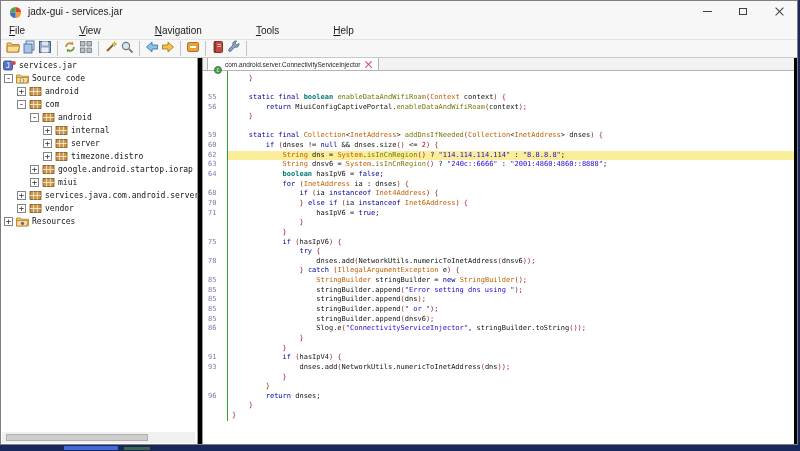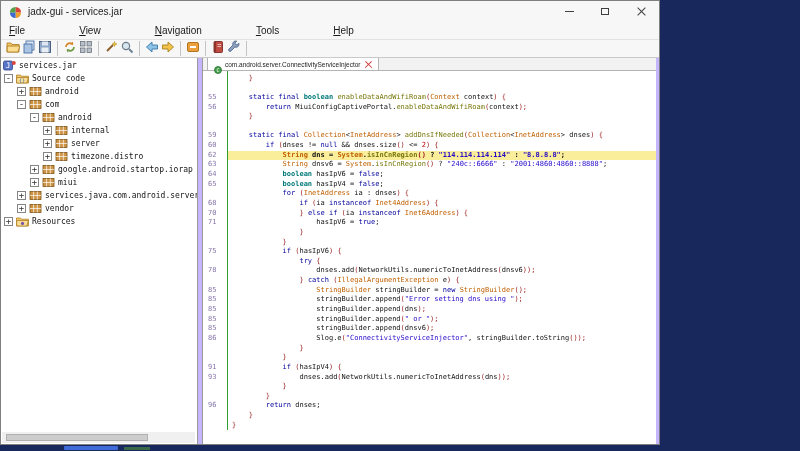--- a/index.html
+++ b/index.html
@@ -3,22 +3,22 @@
 <meta charset="utf-8">
 <style>
   * { box-sizing: border-box; }
   html,body { margin:0; padding:0; }
   body {
     width:800px; height:451px; position:relative; overflow:hidden;
     background:#18285C; font-family:"Liberation Sans", sans-serif;
     -webkit-font-smoothing:antialiased;
   }
   #win {
-    position:absolute; left:0; top:0; width:660px; height:445px;
-    background:#c4b5fd; border:1px solid #7f7f7f;
+    position:absolute; left:0; top:0; width:798px; height:445px;
+    background:#000000; border:1px solid #7f7f7f;
   }
   
   #titlebar { position:absolute; left:0; top:0; right:0; height:21px; background:#f7f7f7; display:flex; align-items:center; }
   #app-icon { width:13px; height:13px; margin:0 6px 0 8px; flex:0 0 13px; }
   #window-title { font-size:10px; color:#222; }
   #win-buttons { position:absolute; right:0; top:0; height:21px; display:flex; }
   .win-btn { width:36px; height:21px; display:flex; align-items:center; justify-content:center; }
   .glyph-min { width:9px; height:1px; background:#404040; }
   .glyph-max { width:8px; height:7px; border:1px solid #404040; }
   .glyph-close { position:relative; width:9px; height:9px; }
@@ -52,21 +52,21 @@
   .class-icon { width:8px; height:8px; }
   .tab-close { position:relative; width:7px; height:7px; margin-left:2px; }
   .tab-close::before,.tab-close::after { content:""; position:absolute; left:-1px; top:3px; width:9px; height:1.4px; background:#cf4040; }
   .tab-close::before { transform:rotate(45deg); }
   .tab-close::after { transform:rotate(-45deg); }
   #code-area { position:absolute; left:0; top:13px; right:0; bottom:0; overflow:hidden; font-family:"DejaVu Sans Mono", monospace; font-size:7px; line-height:9.65px; }
   #code-inner { margin-top:-7px; }
   .code-line { display:flex; height:9.65px; }
   .ln { flex:0 0 25px; width:25px; padding-left:5px; color:#8575A9; border-right:1px solid #2FA02F; }
   .lc { flex:1; white-space:pre; padding-left:4px; color:#111; }
-  .row-hl .lc { background:#FBEE9B;font-weight:bold; }
+  .row-hl .lc { background:#FBEE9B; }
   .kw  { color:#00009C; font-weight:normal; }
   .ty  { color:#007878; font-weight:bold; }
   .cl  { color:#C06000; }
   .mth { color:#77770A; }
   .str { color:#2408C8; }
   .num { color:#C00000; }
   .sep { color:#9C2020; }
   .pl  { color:#111; }
   
   #taskbar { position:absolute; left:0; bottom:0; width:800px; height:6px; background:#18285C; }
@@ -427,24 +427,20 @@
           </div>
           <div class="code-line">
             <span class="ln">63</span>
             <span class="lc"><span class="pl">            </span><span class="cl">String</span><span class="pl"> dnsv6 = </span><span class="cl">System</span><span class="pl">.</span><span class="mth">isInCnRegion</span><span class="sep">()</span><span class="pl"> ? </span><span class="str">"240c::6666"</span><span class="pl"> : </span><span class="str">"2001:4860:4860::8888"</span><span class="pl">;</span></span>
           </div>
           <div class="code-line">
             <span class="ln">64</span>
             <span class="lc"><span class="pl">            </span><span class="ty">boolean</span><span class="pl"> hasIpV6 = </span><span class="kw">false</span><span class="pl">;</span></span>
           </div>
           <div class="code-line">
-            <span class="ln">65</span>
-            <span class="lc"><span class="pl">            </span><span class="ty">boolean</span><span class="pl"> hasIpV4 = </span><span class="kw">false</span><span class="pl">;</span></span>
-          </div>
-          <div class="code-line">
             <span class="ln"></span>
             <span class="lc"><span class="pl">            </span><span class="kw">for</span><span class="pl"> </span><span class="sep">(</span><span class="cl">InetAddress</span><span class="pl"> ia : dnses</span><span class="sep">) {</span></span>
           </div>
           <div class="code-line">
             <span class="ln">68</span>
             <span class="lc"><span class="pl">                </span><span class="kw">if</span><span class="pl"> </span><span class="sep">(</span><span class="pl">ia </span><span class="kw">instanceof</span><span class="pl"> </span><span class="cl">Inet4Address</span><span class="sep">) {</span></span>
           </div>
           <div class="code-line">
             <span class="ln">70</span>
             <span class="lc"><span class="pl">                </span><span class="sep">}</span><span class="pl"> </span><span class="kw">else if</span><span class="pl"> </span><span class="sep">(</span><span class="pl">ia </span><span class="kw">instanceof</span><span class="pl"> </span><span class="cl">Inet6Address</span><span class="sep">) {</span></span>

